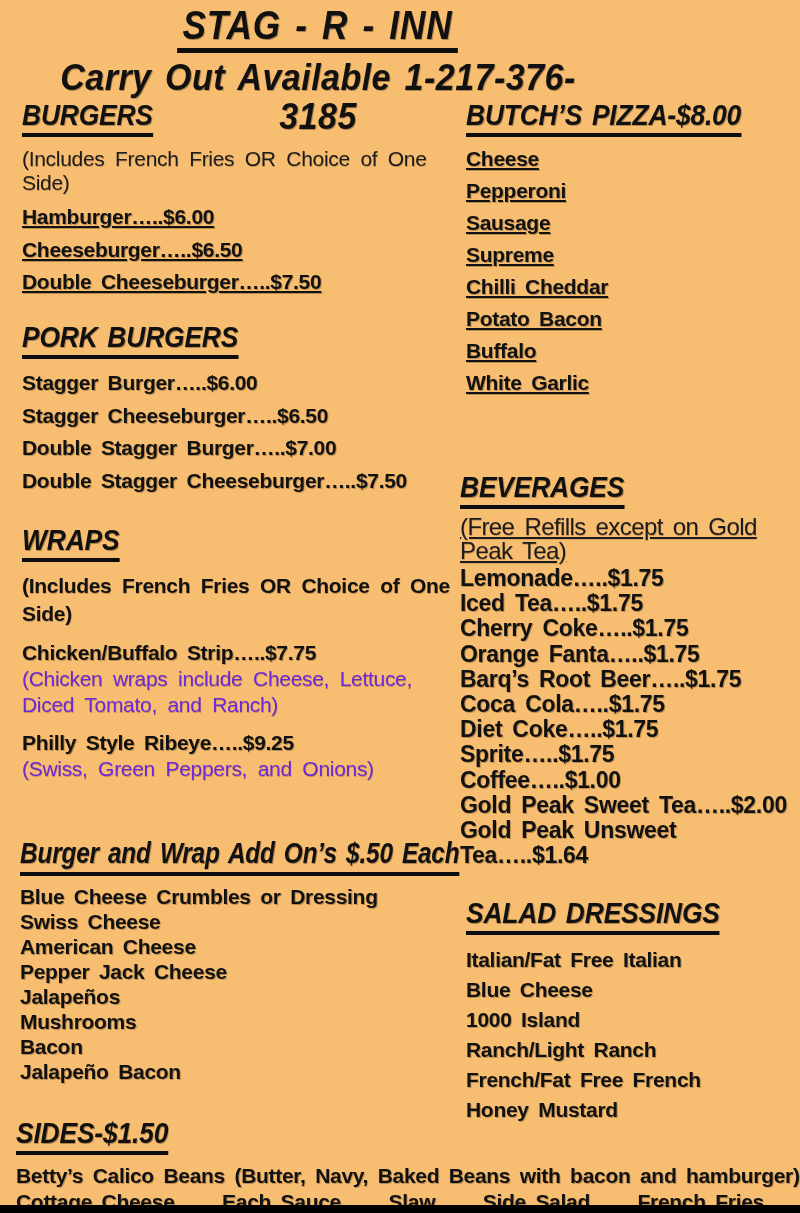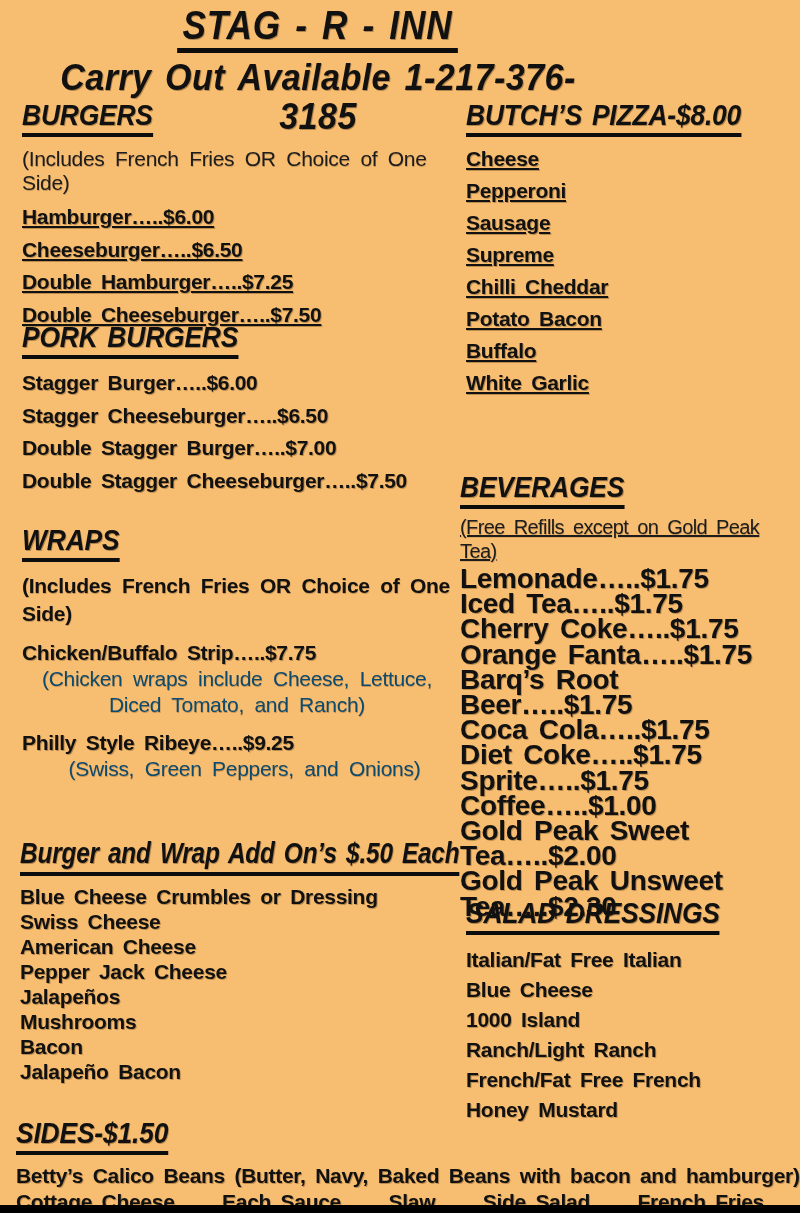--- a/index.html
+++ b/index.html
@@ -44,23 +44,23 @@
     font:400 21px/24px "Liberation Sans",sans-serif;
     letter-spacing:-0.3px;word-spacing:5px;
     color:#1c1c1c;
     text-shadow:0.5px 0.5px 0 rgba(50,25,0,0.25);
   }
   .note.bold{font-weight:700;color:#111;}
   .items{font:700 21px/32.5px "Liberation Sans",sans-serif;letter-spacing:-0.3px;word-spacing:4px;text-shadow:1px 1px 0 rgba(50,25,0,0.3);}
   .items.tight{line-height:25px;}
   .items.mid{line-height:30px;}
   .items.pizza{line-height:32px;}
-  .items.bev{font-size:28px;line-height:25.2px;}
+  .items.bev{font-size:23px;line-height:25.2px;}
   .wrapline{font:700 21px/26px "Liberation Sans",sans-serif;letter-spacing:-0.3px;word-spacing:4px;text-shadow:1px 1px 0 rgba(50,25,0,0.3);}
-  .wrapnote{font:400 21px/26px "Liberation Sans",sans-serif;letter-spacing:-0.3px;word-spacing:5px;color:#0c4a6e;text-shadow:0.5px 0.5px 0 rgba(50,25,0,0.25);text-align:center;}
+  .wrapnote{font:400 21px/26px "Liberation Sans",sans-serif;letter-spacing:-0.3px;word-spacing:5px;color:#6d28d9;text-shadow:0.5px 0.5px 0 rgba(50,25,0,0.25);}
   .gap12{height:12px;}
   .sides-line{font:700 21px/26px "Liberation Sans",sans-serif;letter-spacing:-0.3px;word-spacing:4px;text-shadow:1px 1px 0 rgba(50,25,0,0.3);white-space:nowrap;}
   .sides-row span{margin-right:38px;}
   .sides-row span:last-child{margin-right:0;}
   .bottom-bar{position:absolute;left:0;bottom:0;width:800px;height:8px;background:#000;}
   .mt6{margin-top:6px;text-decoration:underline;}
   .mt8{margin-top:8px;}
   .mt10{margin-top:10px;}
 </style>
 </head>
@@ -72,21 +72,20 @@
     <div class="title">STAG - R - INN</div>
     <div class="subtitle">Carry Out Available 1-217-376-3185</div>
   </div>
 
   <div class="section" style="top:98px;left:22px;width:445px;">
     <div><span class="heading">BURGERS</span></div>
     <div class="note mt10">(Includes French Fries OR Choice of One Side)</div>
     <div class="items mt6">
       <div>Hamburger…..$6.00</div>
       <div>Cheeseburger…..$6.50</div>
-      <div>Double Hamburger…..$7.25</div>
       <div>Double Cheeseburger…..$7.50</div>
     </div>
   </div>
 
   <div class="section" style="top:320px;left:22px;width:445px;">
     <div><span class="heading">PORK BURGERS</span></div>
     <div class="items mt8">
       <div>Stagger Burger…..$6.00</div>
       <div>Stagger Cheeseburger…..$6.50</div>
       <div>Double Stagger Burger…..$7.00</div>
@@ -140,33 +139,33 @@
       <div>Supreme</div>
       <div>Chilli Cheddar</div>
       <div>Potato Bacon</div>
       <div>Buffalo</div>
       <div>White Garlic</div>
     </div>
   </div>
 
   <div class="section" style="top:470px;left:460px;width:332px;">
     <div><span class="heading">BEVERAGES</span></div>
-    <div class="note mt6" style="font-size:20px;letter-spacing:-0.6px;word-spacing:4px;">(Free Refills except on Gold Peak Tea)</div>
+    <div class="note mt6" style="font-size:24px;letter-spacing:-0.6px;word-spacing:4px;">(Free Refills except on Gold Peak Tea)</div>
     <div class="items bev" style="margin-top:3px;">
       <div>Lemonade…..$1.75</div>
       <div>Iced Tea…..$1.75</div>
       <div>Cherry Coke…..$1.75</div>
       <div>Orange Fanta…..$1.75</div>
       <div>Barq’s Root Beer…..$1.75</div>
       <div>Coca Cola…..$1.75</div>
       <div>Diet Coke…..$1.75</div>
       <div>Sprite…..$1.75</div>
       <div>Coffee…..$1.00</div>
       <div>Gold Peak Sweet Tea…..$2.00</div>
-      <div>Gold Peak Unsweet Tea…..$2.30</div>
+      <div>Gold Peak Unsweet Tea…..$1.64</div>
     </div>
   </div>
 
   <div class="section" style="top:896px;left:466px;width:330px;">
     <div><span class="heading">SALAD DRESSINGS</span></div>
     <div class="items mid mt10">
       <div>Italian/Fat Free Italian</div>
       <div>Blue Cheese</div>
       <div>1000 Island</div>
       <div>Ranch/Light Ranch</div>

